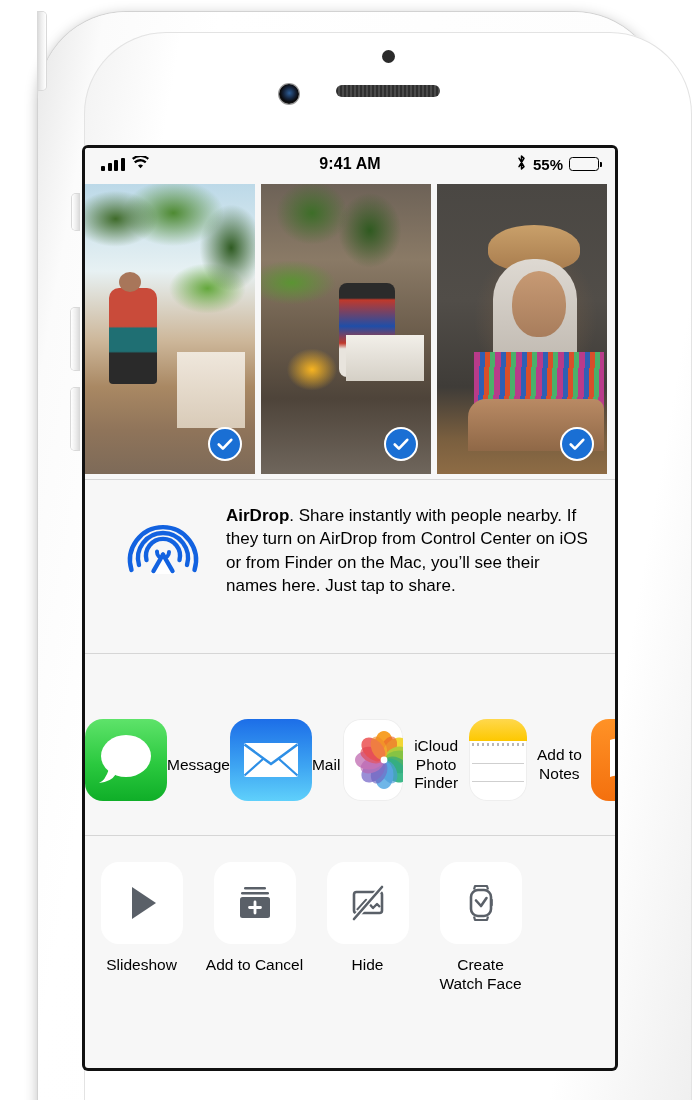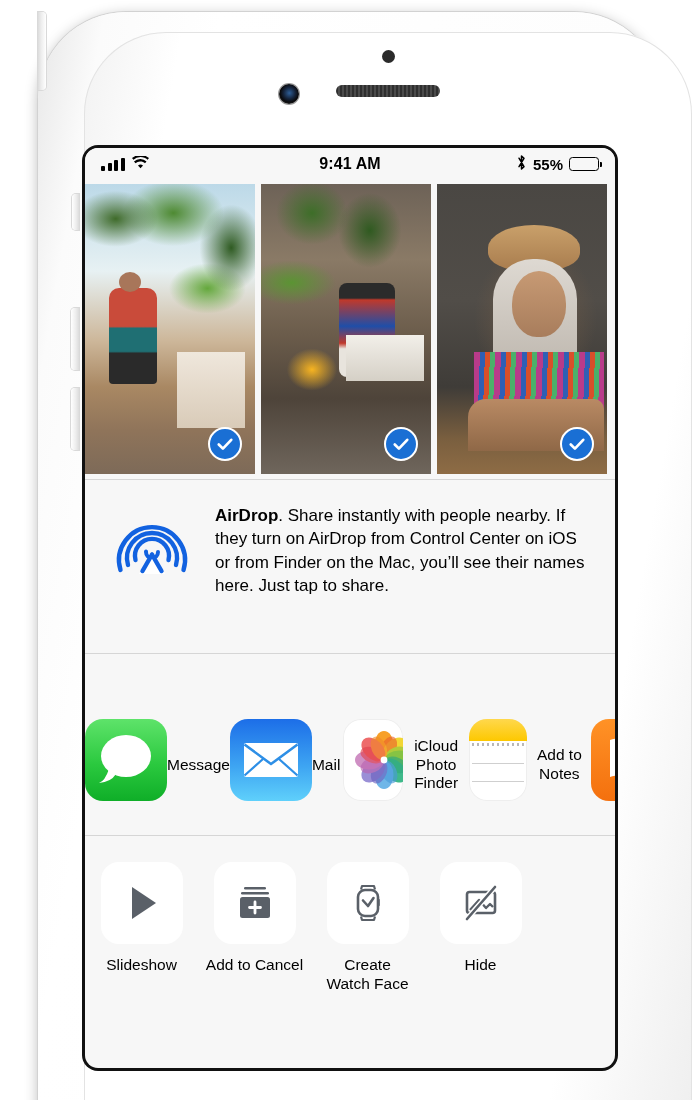--- a/index.html
+++ b/index.html
@@ -45,21 +45,21 @@
                box-shadow: 0 0 0 1px #9a9a9a; }
   .speaker { position: absolute; left: 298px; top: 73px; width: 104px; height: 12px;
              border-radius: 6px; background: #3a3a3a;
              background-image: repeating-linear-gradient(90deg,#2f2f2f 0 2px,#4b4b4b 2px 4px); }
 
   
   .screen {
     position: absolute; left: 85px; top: 148px;
     width: 530px; height: 920px;
     background: #f7f7f7;
-    border-radius: 13px;
+    border-radius: 3px;
     box-shadow: 0 0 0 3px #111;
     overflow: hidden;
   }
 
   
   .statusbar { height: 32px; display: flex; align-items: center;
                padding: 0 16px; background: #f7f7f7; position: relative; }
   .sb-left { display: flex; align-items: center; gap: 7px; }
   .bars { display: flex; align-items: flex-end; gap: 2.5px; height: 13px; }
   .bars i { width: 4px; background: #000; border-radius: 1px; display: block; }
@@ -127,21 +127,21 @@
   .p3 .hair { position:absolute; left:33%; top:26%; width:84px; height:130px;
       background: linear-gradient(180deg,#ded9d2,#b9b2a9); border-radius: 40px 40px 26px 26px; }
   .p3 .face { position:absolute; left:44%; top:30%; width:54px; height:66px;
       background: linear-gradient(180deg,#c79a74,#a87d5c); border-radius: 50% 50% 46% 46%; }
   .p3 .shirt { position:absolute; left:22%; top:58%; width:76%; height:30%;
       background: repeating-linear-gradient(92deg,#b83b8a 0 6px,#2f5fb5 6px 11px,#d94f2a 11px 16px,#4bb06a 16px 21px); }
   .p3 .arm { position:absolute; left:18%; bottom:8%; width:80%; height:18%;
       background: linear-gradient(180deg,#b98a64,#8f6847); border-radius: 18px 10px 0 0; }
 
   
-  .airdrop { background: #f7f7f7; padding: 22px 20px 0 24px; display: flex; gap: 20px;
+  .airdrop { background: #f7f7f7; padding: 22px 20px 0 35px; display: flex; gap: 20px;
              height: 174px; border-bottom: 1px solid #d6d6d6; }
   .ad-icon { flex: 0 0 auto; width: 86px; height: 86px; }
   .ad-text { font-size: 17px; line-height: 1.38; color: #000; padding-top: 2px; }
   .ad-text b { font-weight: 700; }
 
   
   .app-row { background: #f7f7f7; height: 182px; display: flex; padding: 30px 0 0 0;
              overflow: hidden; border-bottom: 1px solid #d6d6d6; }
   .app-cell { flex: 0 0 113px; display: flex; flex-direction: row; align-items: center; }
   .app-icon { width: 82px; height: 82px; border-radius: 18px; overflow: hidden; position: relative; }
@@ -390,36 +390,36 @@
             <rect x="8" y="11" width="28" height="2.6" rx="1.3" fill="#5a6068"></rect>
             <rect x="7" y="16" width="30" height="21" rx="2.5" fill="#5a6068"></rect>
             <path d="M22 21v11 M16.5 26.5h11" stroke="#fff" stroke-width="2.8" stroke-linecap="round"></path>
           </svg>
         </div>
         <div class="act-label">Add to Cancel</div>
       </div>
       <div class="act-cell">
         <div class="act-tile">
           <svg viewBox="0 0 44 44">
+            <rect x="8" y="11" width="28" height="21" rx="2.5" fill="none" stroke="#5a6068" stroke-width="2.6"></rect>
+            <path d="M11 29 L20 19 L27 27 L31 23 L34 26" fill="none" stroke="#5a6068" stroke-width="2.4" stroke-linejoin="round"></path>
+            <path d="M36 6 L8 38" stroke="#fff" stroke-width="5.5"></path>
+            <path d="M36 6 L8 38" stroke="#5a6068" stroke-width="2.6" stroke-linecap="round"></path>
+          </svg>
+        </div>
+        <div class="act-label">Hide</div>
+      </div>
+      <div class="act-cell">
+        <div class="act-tile">
+          <svg viewBox="0 0 44 44">
             <rect x="12" y="9" width="20" height="26" rx="7" fill="none" stroke="#5a6068" stroke-width="2.6"></rect>
             <path d="M15 8.5 L16 5 h12 l1 3.5 M15 35.5 L16 39 h12 l1 -3.5" fill="none" stroke="#5a6068" stroke-width="2.2" stroke-linejoin="round"></path>
             <path d="M32.5 19v5" stroke="#5a6068" stroke-width="2.6" stroke-linecap="round"></path>
             <path d="M17 19.5 L22 25 L27.5 17" fill="none" stroke="#5a6068" stroke-width="2.6" stroke-linecap="round" stroke-linejoin="round"></path>
           </svg>
         </div>
         <div class="act-label">Create
 Watch Face</div>
       </div>
-      <div class="act-cell">
-        <div class="act-tile">
-          <svg viewBox="0 0 44 44">
-            <rect x="8" y="11" width="28" height="21" rx="2.5" fill="none" stroke="#5a6068" stroke-width="2.6"></rect>
-            <path d="M11 29 L20 19 L27 27 L31 23 L34 26" fill="none" stroke="#5a6068" stroke-width="2.4" stroke-linejoin="round"></path>
-            <path d="M36 6 L8 38" stroke="#fff" stroke-width="5.5"></path>
-            <path d="M36 6 L8 38" stroke="#5a6068" stroke-width="2.6" stroke-linecap="round"></path>
-          </svg>
-        </div>
-        <div class="act-label">Hide</div>
-      </div>
     </div>
 
   </div>
 </div>
 
 </body></html>

